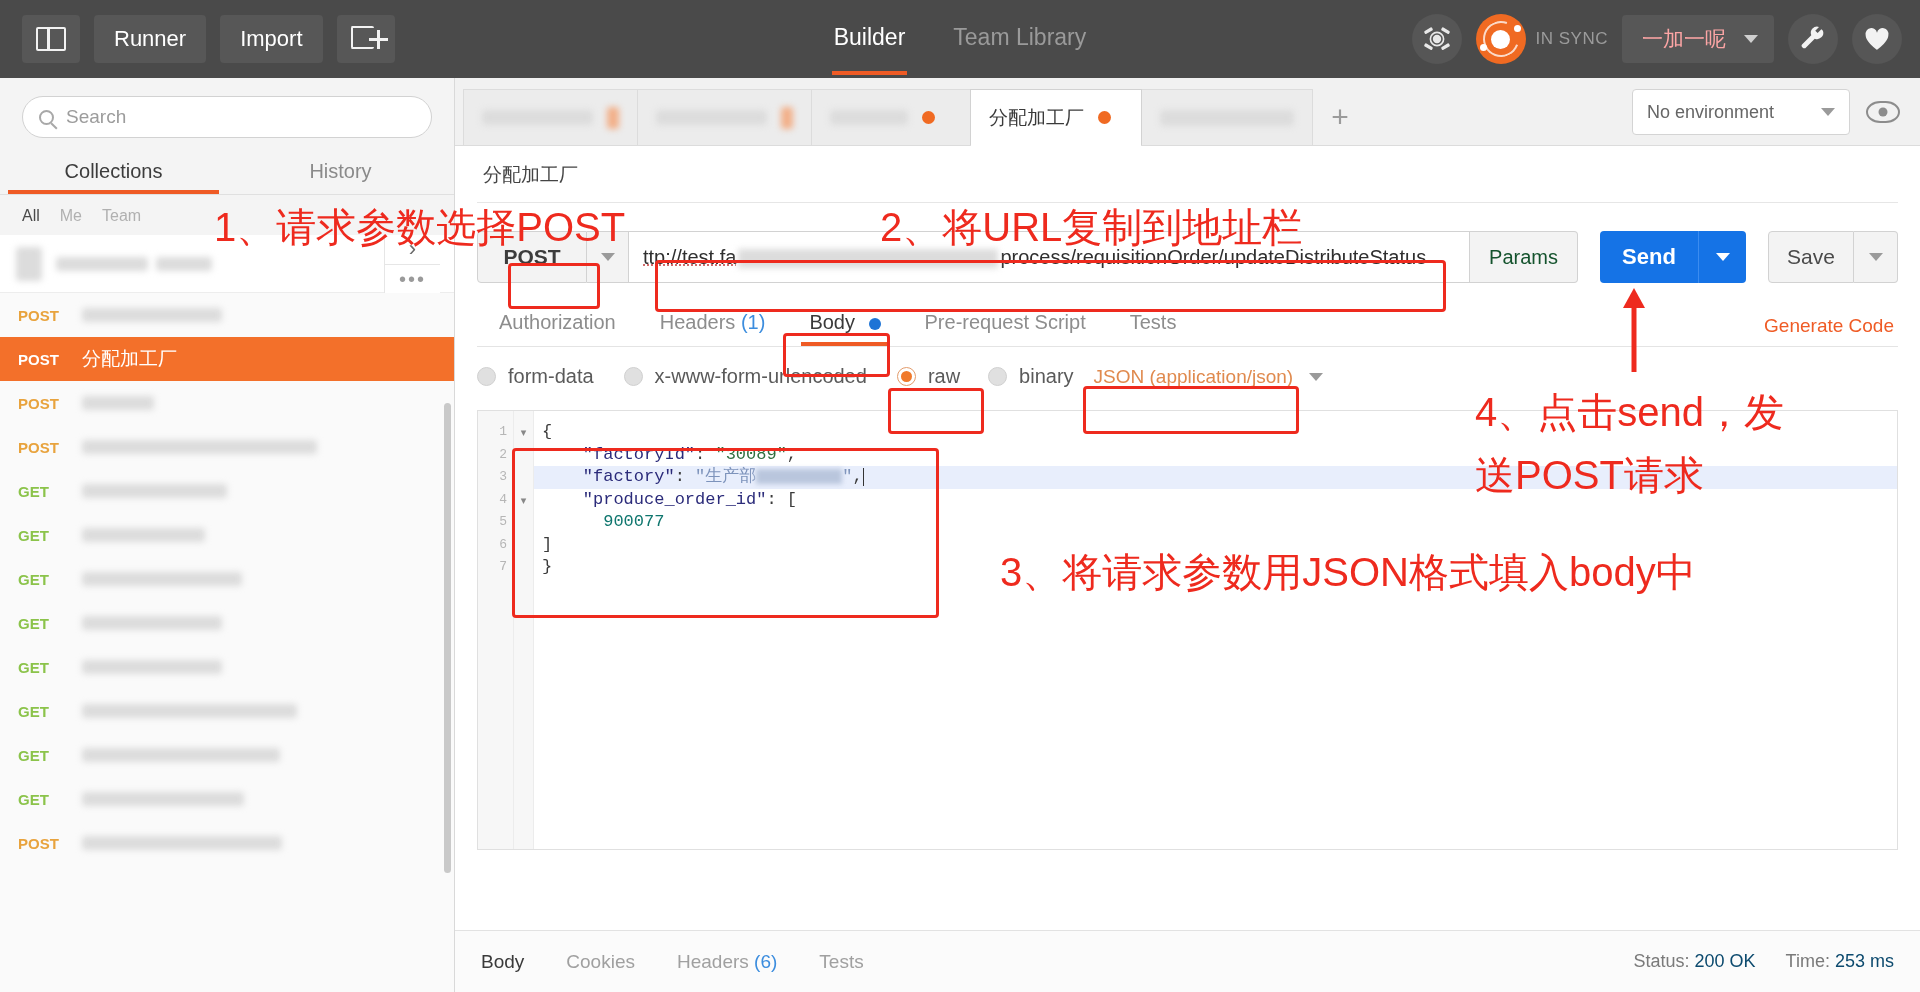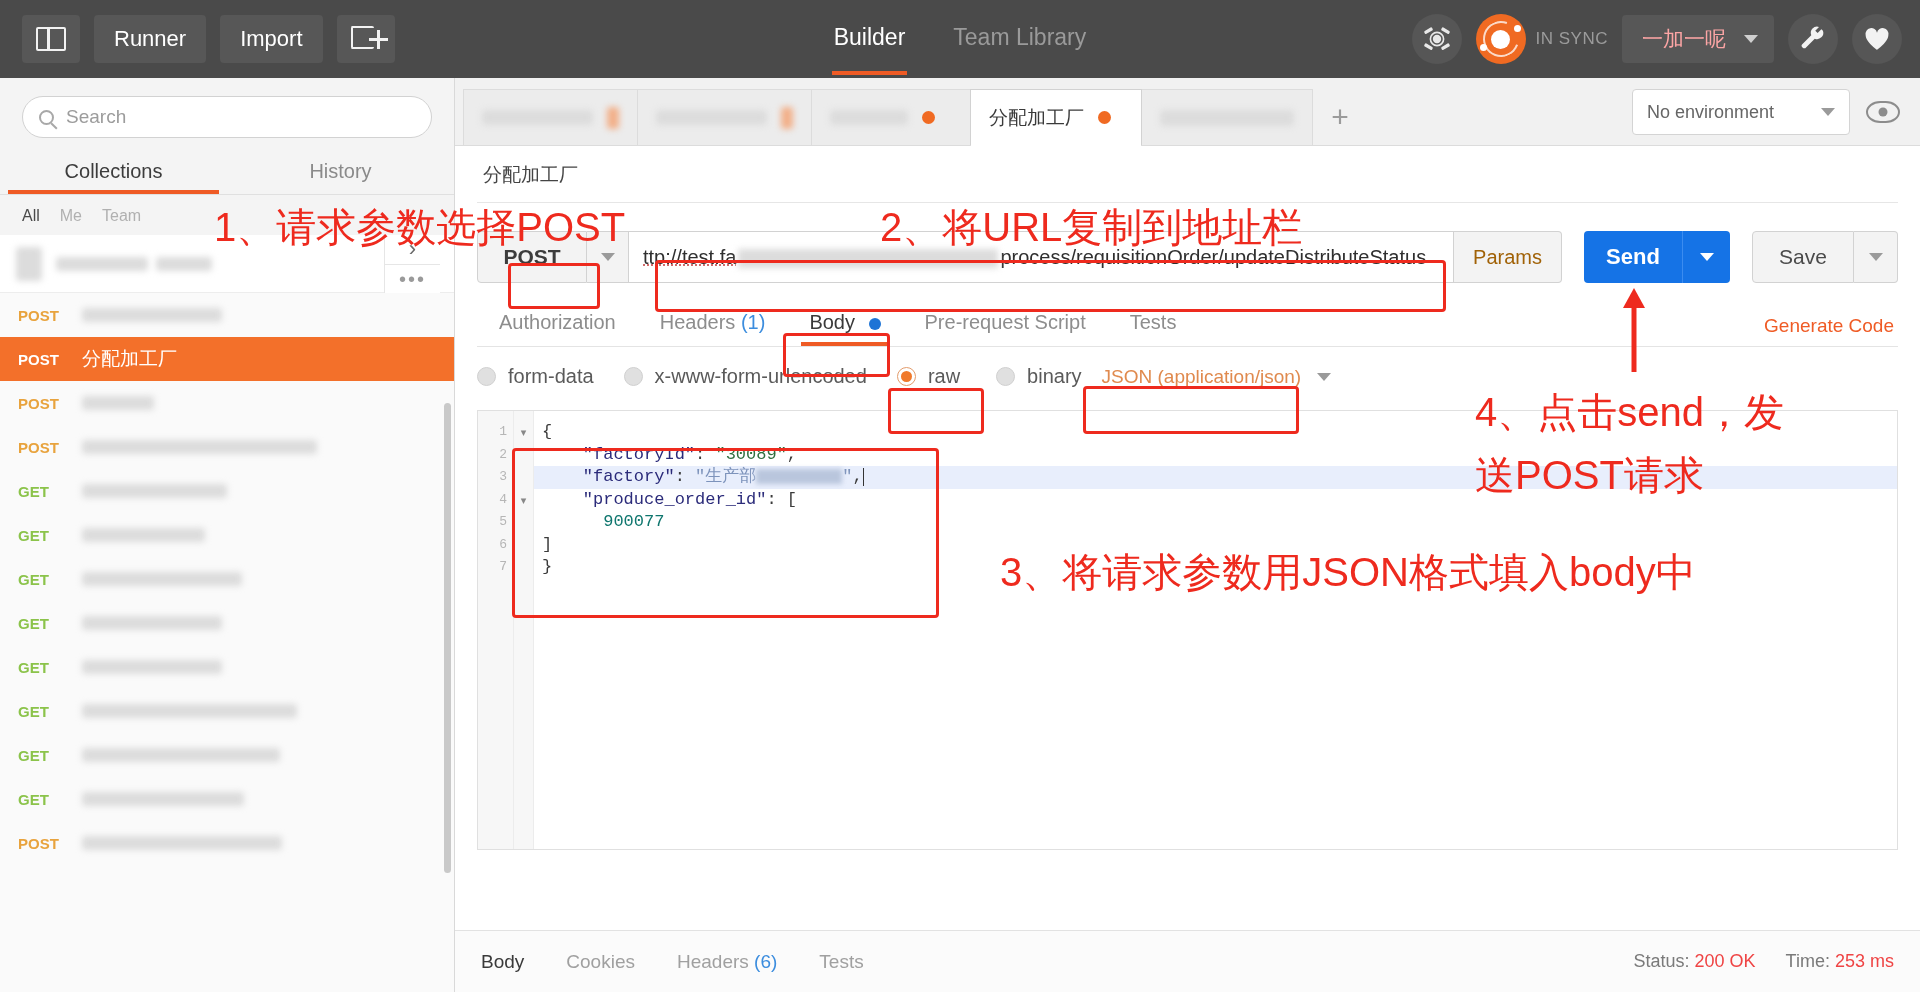--- a/index.html
+++ b/index.html
@@ -215,35 +215,35 @@
   .url-input-wrap {
     flex:1; height:52px; border:1px solid #d2d2d2; border-left:none; background:#fff;
     display:flex; align-items:center; padding:0 14px; position:relative; overflow:hidden;
   }
   .url-text { font-size:20px; color:#2f2f2f; white-space:nowrap; }
   .url-ul { text-decoration: underline; text-decoration-style: dotted; text-decoration-color:#d06a6a; }
   .url-blur { display:inline-block; width:260px; height:19px; background:#dcdcdc; filter:blur(3px); vertical-align:middle; margin:0 2px;}
   .params-btn {
     width:108px; height:52px; background:#f3f3f3; border:1px solid #d2d2d2; border-left:none;
     border-radius:0 4px 4px 0; display:flex;align-items:center;justify-content:center;
-    font-size:20px;color:#a16207;cursor:pointer;
+    font-size:20px;color:#14532d;cursor:pointer;
   }
   .send-group { display:flex; margin-left:22px; }
   .send-btn {
     width:98px;height:52px;background:#1573e6;color:#fff;font-size:22px;font-weight:bold;
     display:flex;align-items:center;justify-content:center;border-radius:4px 0 0 4px;cursor:pointer;
   }
   .send-caret {
     width:48px;height:52px;background:#1573e6;border-left:1px solid #3b8cf0;border-radius:0 4px 4px 0;
     display:flex;align-items:center;justify-content:center;cursor:pointer;
   }
   .chev-w { width:0;height:0;border-left:7px solid transparent;border-right:7px solid transparent;border-top:8px solid #fff;}
   .save-group { display:flex; margin-left:22px; }
   .save-btn {
-    width:102px;height:52px;background:#f3f3f3;border:1px solid #d2d2d2;border-radius:4px 0 0 4px;
+    width:86px;height:52px;background:#f3f3f3;border:1px solid #d2d2d2;border-radius:4px 0 0 4px;
     display:flex;align-items:center;justify-content:center;font-size:21px;color:#4a4a4a;cursor:pointer;
   }
   .save-caret {
     width:44px;height:52px;background:#f3f3f3;border:1px solid #d2d2d2;border-left:none;border-radius:0 4px 4px 0;
     display:flex;align-items:center;justify-content:center;cursor:pointer;
   }
 
   .body-tabs { display:flex; align-items:center; gap:0; padding: 22px 22px 0 22px; }
   .btab {
     font-size:20px; color:#8d8d8d; padding: 6px 22px 12px 22px; cursor:pointer; position:relative;
@@ -296,21 +296,21 @@
   .cn-vis { color:#7d93bb; }
   .edit-caret { display:inline-block;width:1.5px;height:18px;background:#333;vertical-align:middle;}
 
   .resp-bar {
     position:absolute; left:0; right:0; bottom:0; height:62px; background:#fbfbfb;
     border-top:1px solid #e2e2e2; display:flex; align-items:center; padding: 0 26px;
   }
   .rtab { font-size:19px; color:#a0a0a0; margin-right:42px; cursor:pointer; position:relative; }
   .rtab.active { color:#3a3a3a; }
   .resp-meta { margin-left:auto; display:flex; gap:30px; font-size:18px; color:#7a7a7a; }
-  .resp-meta .v { color:#ef4444; }
+  .resp-meta .v { color:#0c4a6e; }
 
   
   .ann {
     position:absolute; color:#ee2a1e; font-size:38px; font-weight:normal;
     font-family:"Liberation Sans", sans-serif; white-space:nowrap; pointer-events:none;
   }
   .ann.lg { font-size:40px; }
   .box {
     position:absolute; border:3px solid #ee2a1e; border-radius:4px; pointer-events:none;
   }
@@ -582,21 +582,21 @@
 
       <div class="radio-row">
         <div class="radio-item">
           <span class="radio"></span>
           <span class="radio-label">form-data</span>
         </div>
         <div class="radio-item">
           <span class="radio"></span>
           <span class="radio-label">x-www-form-urlencoded</span>
         </div>
-        <div class="radio-item" style="margin-right:36px">
+        <div class="radio-item" style="margin-right:28px">
           <span class="radio on"></span>
           <span class="radio-label">raw</span>
         </div>
         <div class="radio-item" style="margin-right:6px">
           <span class="radio"></span>
           <span class="radio-label">binary</span>
         </div>
         <div class="json-sel">
           <span class="json-sel-text">JSON (application/json)</span>
           <span class="chev dark"></span>

